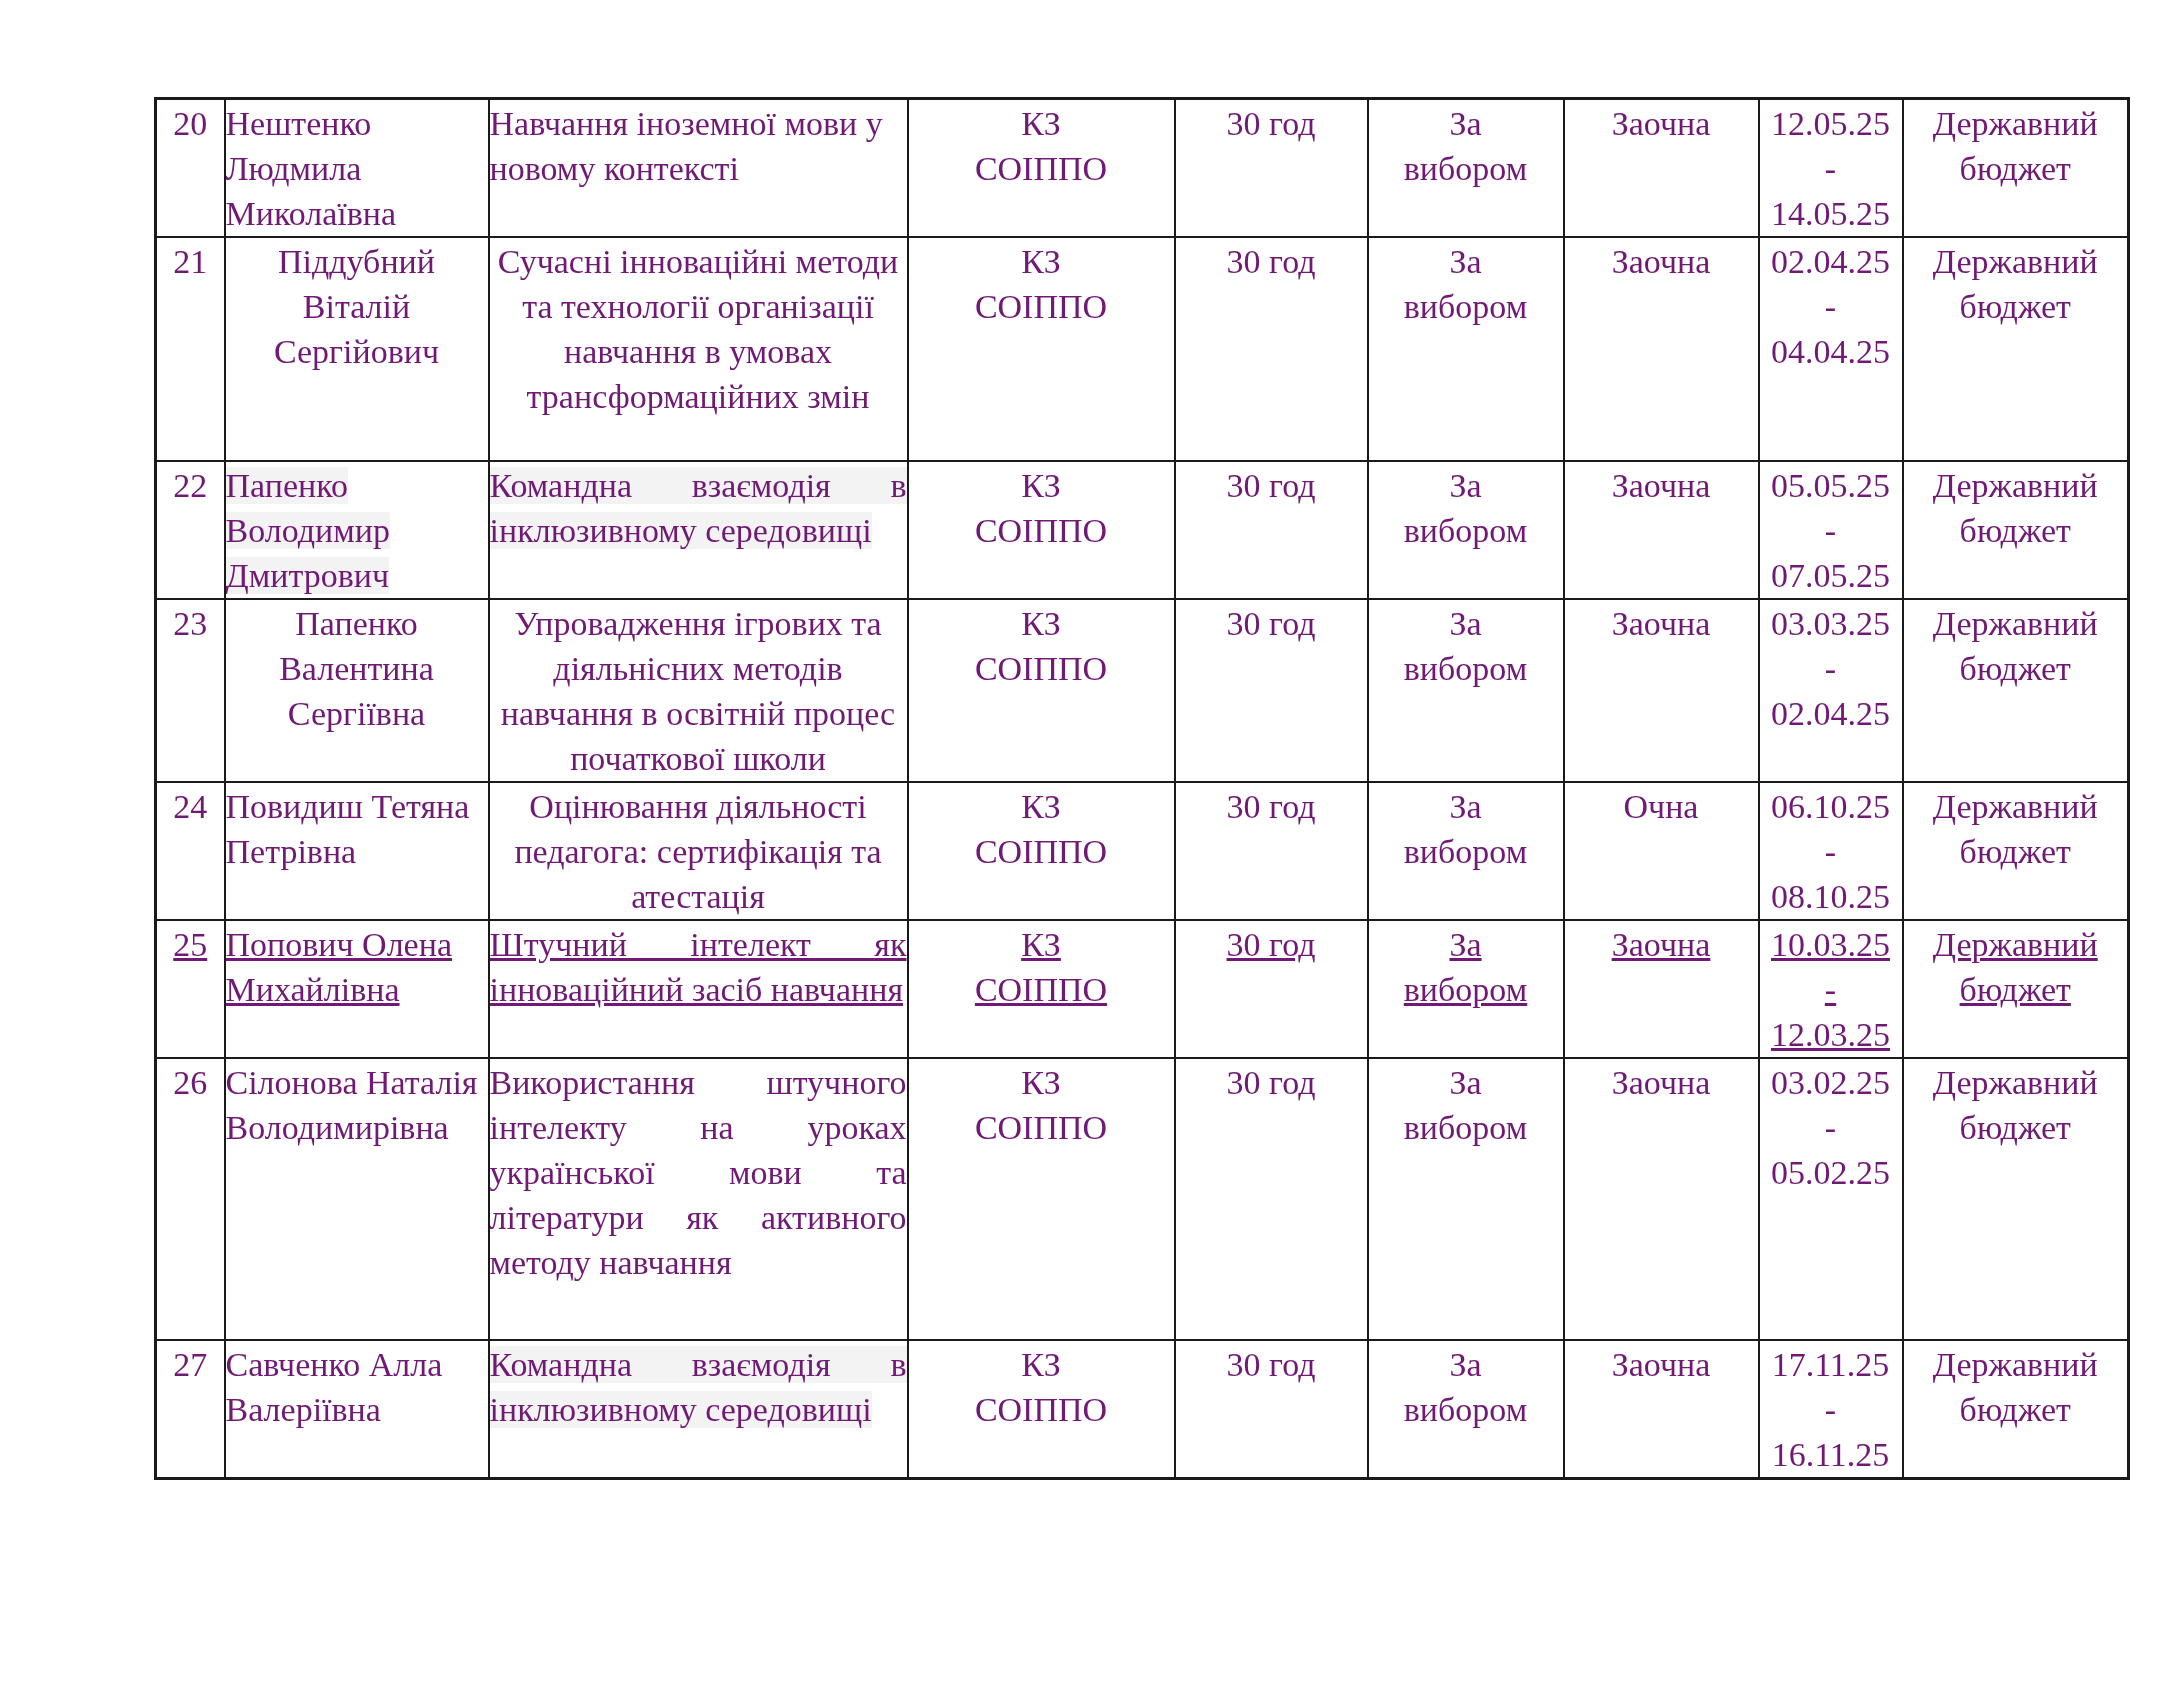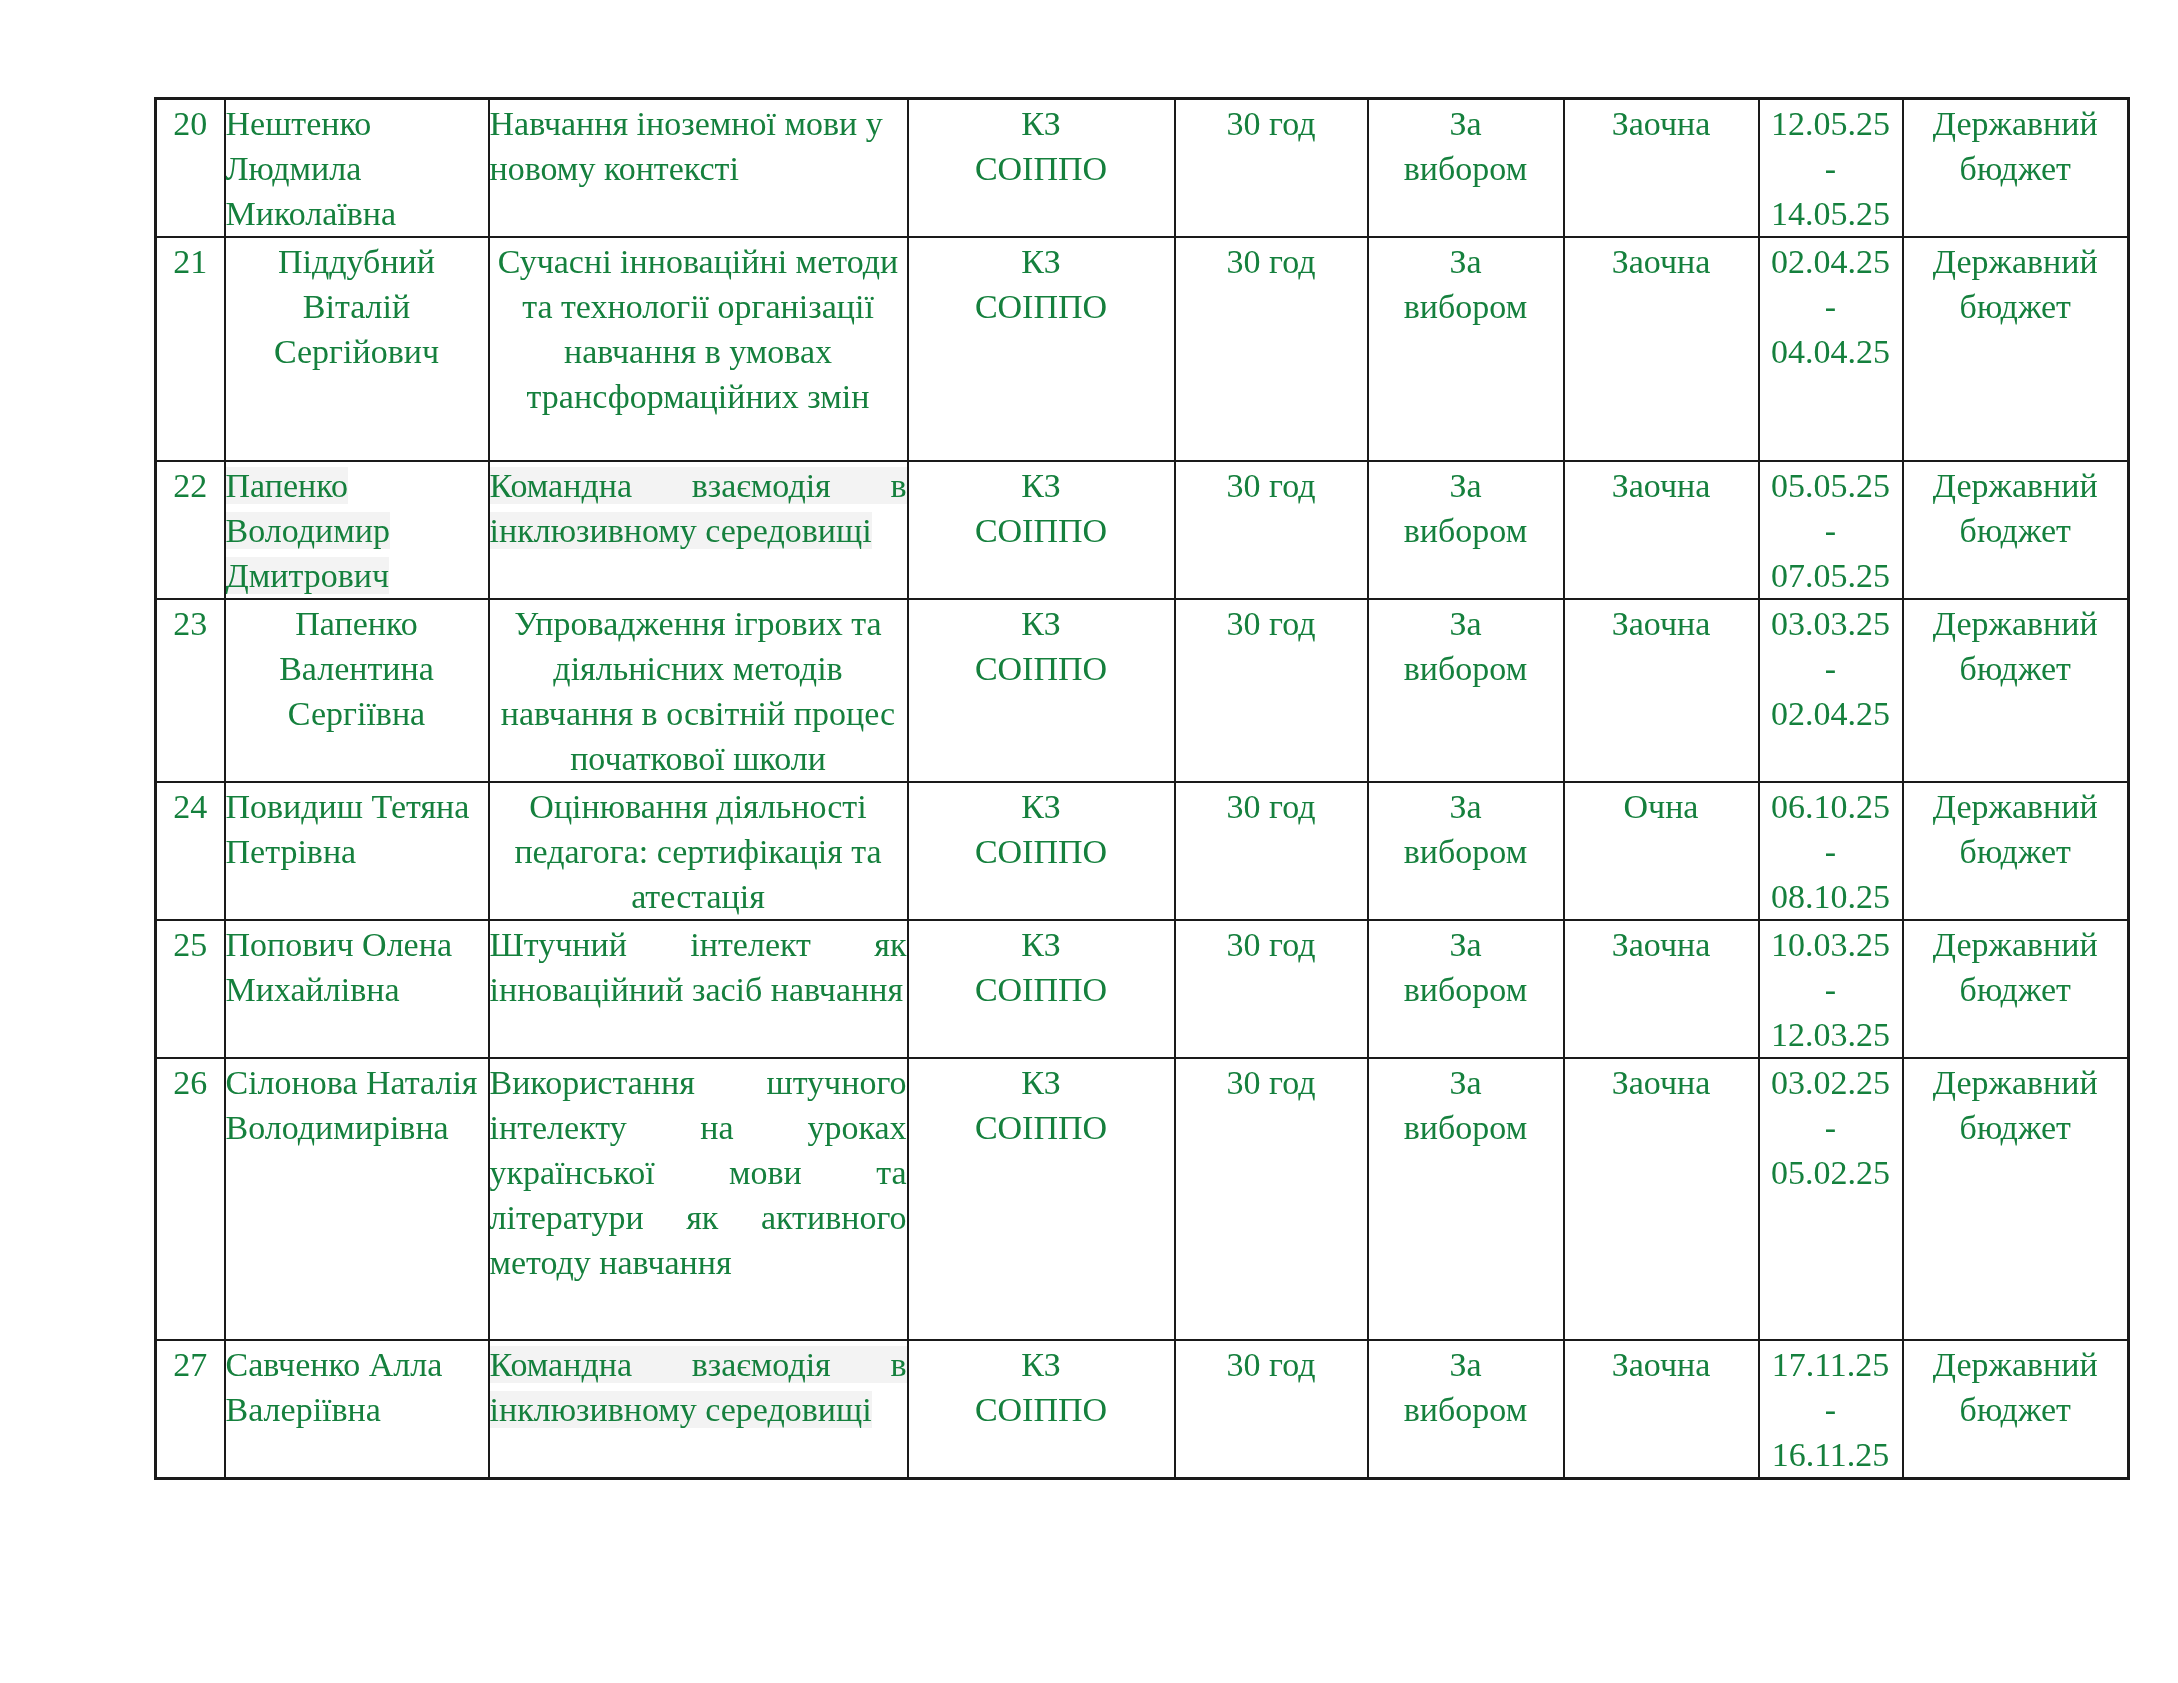--- a/index.html
+++ b/index.html
@@ -7,21 +7,21 @@
     padding: 0;
     background: #ffffff;
   }
   .page {
     position: relative;
     width: 2178px;
     height: 1683px;
     background: #ffffff;
     overflow: hidden;
     font-family: "Liberation Serif", "DejaVu Serif", serif;
-    color: #15803d;
+    color: #701a75;
   }
   table.courses {
     position: absolute;
     left: 154px;
     top: 97px;
     border-collapse: collapse;
     table-layout: fixed;
     width: 1973px;
     border: 3px solid #1a1a1a;
     font-size: 34px;
@@ -42,21 +42,21 @@
   col.w-basis  { width: 196px; }
   col.w-form   { width: 195px; }
   col.w-dates  { width: 144px; }
   col.w-budget { width: 226px; }
   
   tr.r20 { height: 133px; }
   tr.r21 { height: 224px; }
   tr.r22 { height: 133px; }
   tr.r23 { height: 166px; }
   tr.r24 { height: 135px; }
-  tr.r25 { height: 134px; }
+  tr.r25 { height: 134px; text-decoration: underline; }
   tr.r26 { height: 282px; }
   tr.r27 { height: 132px; }
 
   td.c-num { text-align: center; }
   td.c-name { padding-left: 11px; padding-right: 11px; text-align: left; }
   td.c-topic { padding-left: 12px; padding-right: 12px; text-align: left; }
   td.c-center { text-align: center; }
   td.c-dates { text-align: center; margin-top: 43px; }
 
   

